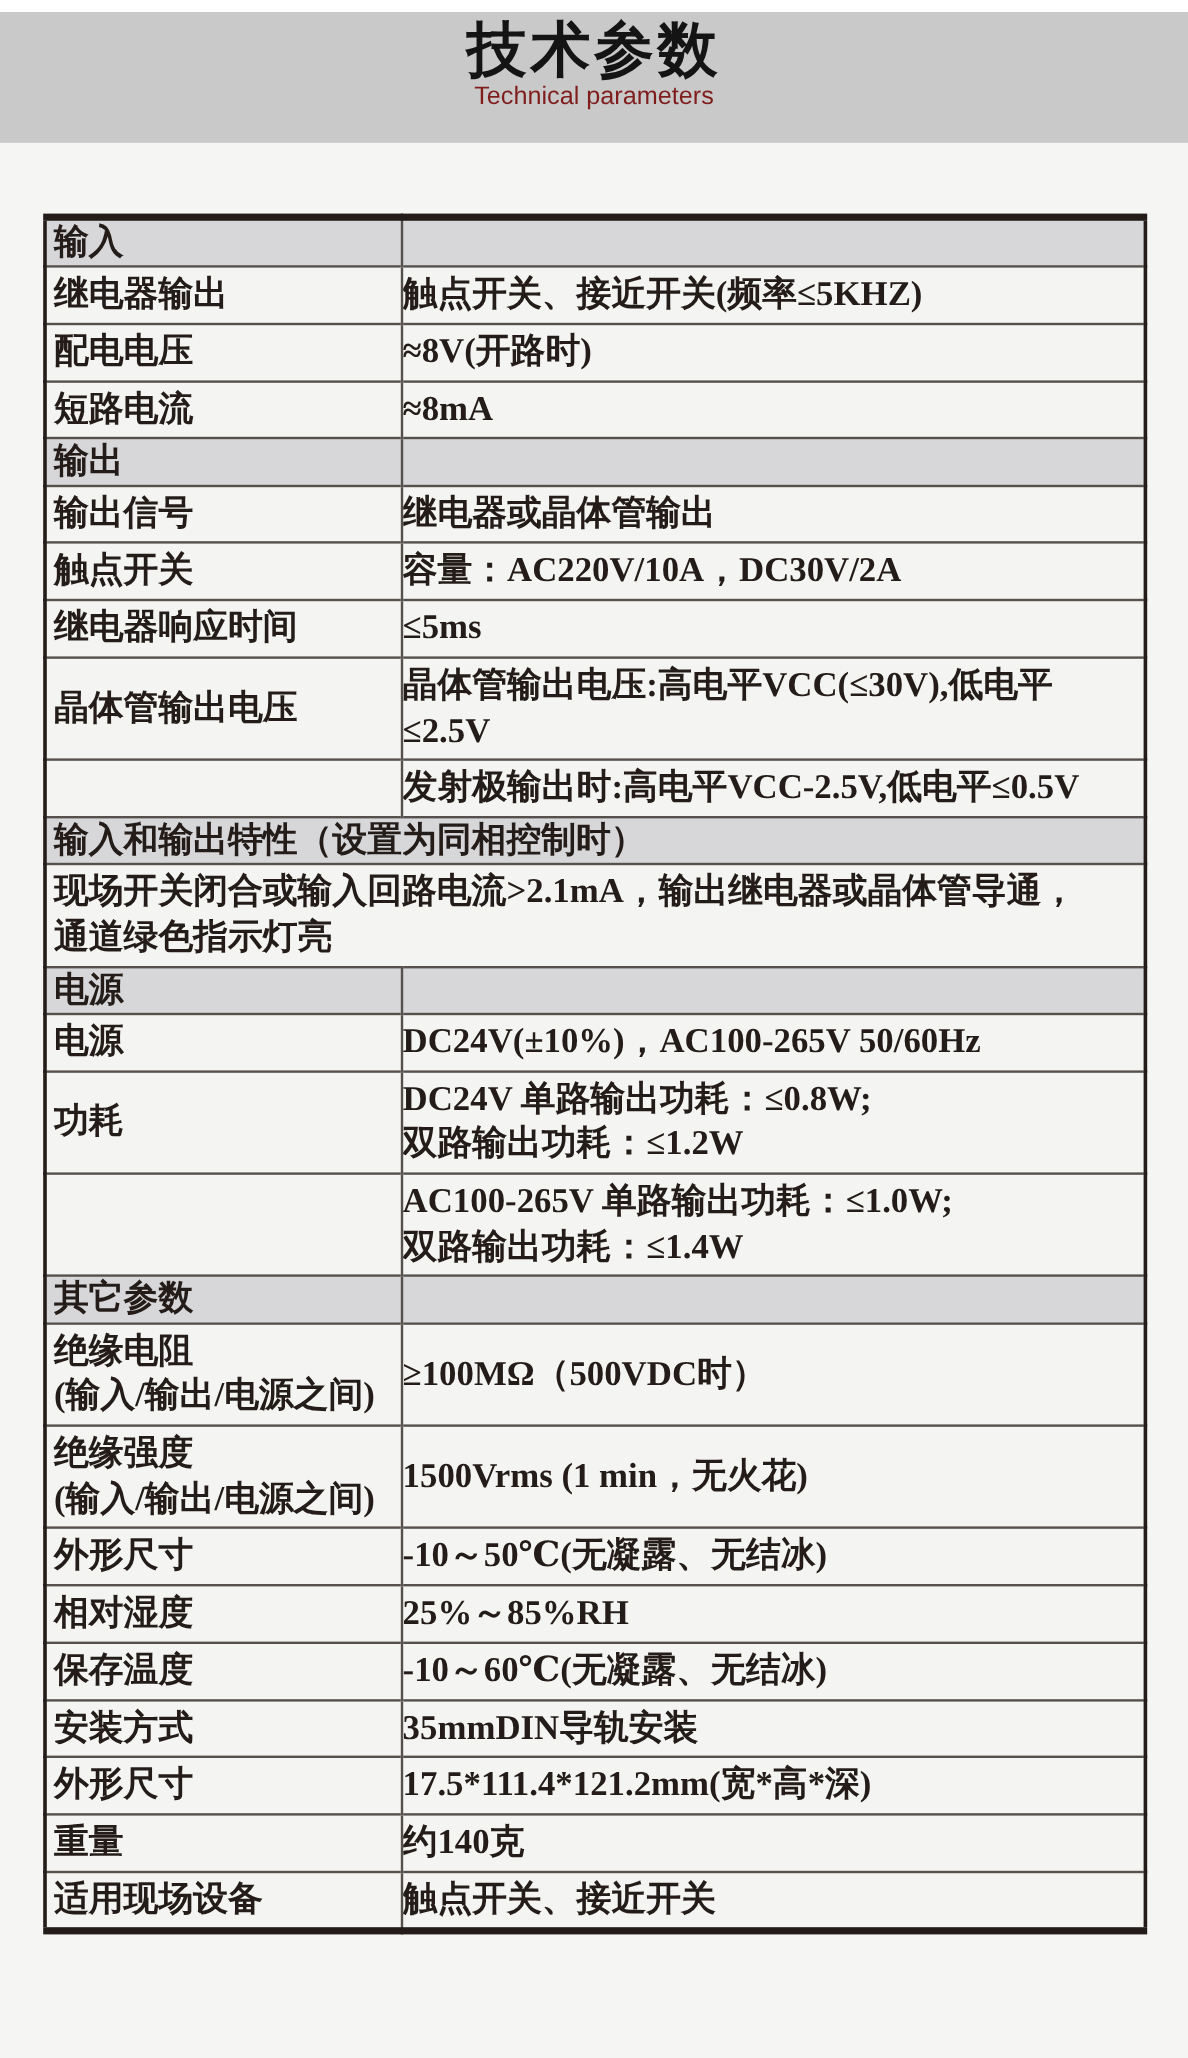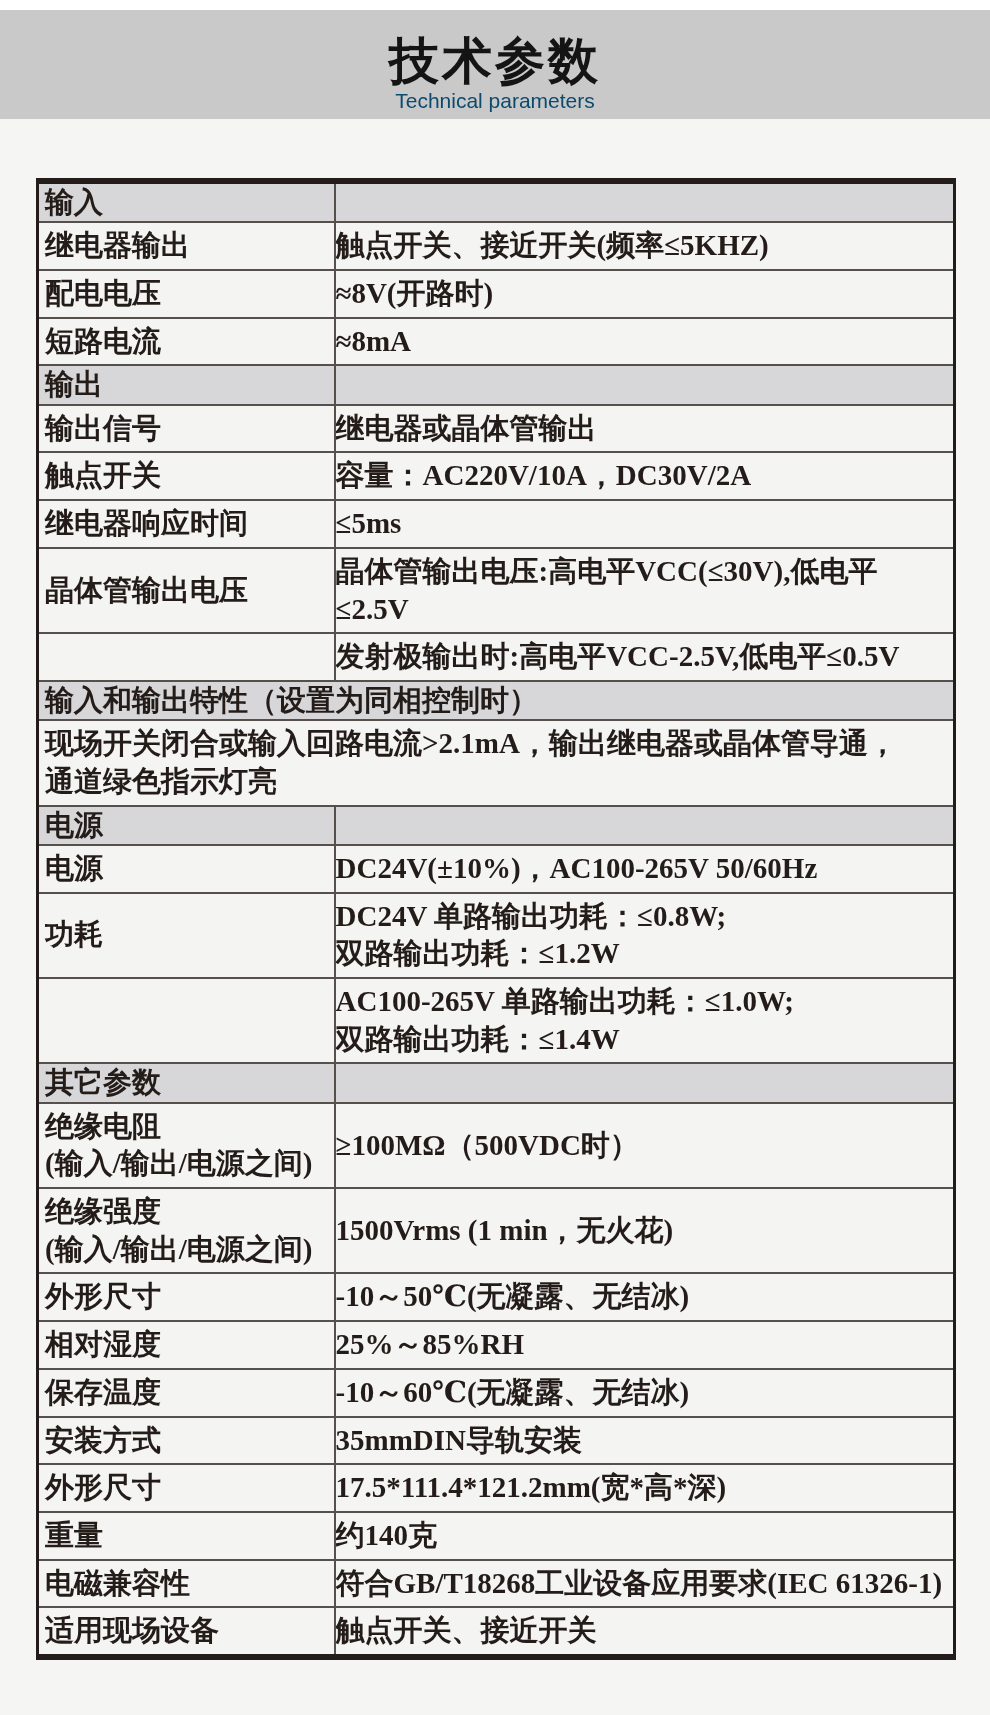--- a/index.html
+++ b/index.html
@@ -18,28 +18,28 @@
     background:var(--page-bg);
     font-family:"Liberation Serif","DejaVu Serif",serif;
     color:var(--text);
   }
   .top-strip{height:10px;background:#ffffff;}
   .header-band{
     height:109px;background:var(--band);
     text-align:center;overflow:hidden;
   }
   .page-title{
-    margin:0;padding-top:24px;
+    margin:0;padding-top:4px;
     font-family:"Liberation Sans","DejaVu Sans",sans-serif;
     font-size:50px;font-weight:bold;color:#141414;
     letter-spacing:3px;line-height:1.1;
   }
   .page-subtitle{
     font-family:"Liberation Sans","DejaVu Sans",sans-serif;
-    font-size:21px;color:#0c4a6e;margin-top:0;line-height:1.1;
+    font-size:21px;color:#7f1d1d;margin-top:0;line-height:1.1;
   }
   .content{padding:59px 34px 0 36px;}
   table.spec-table{
     width:920px;
     border-collapse:collapse;
     background:var(--table-bg);
     border-top:6px solid var(--border-dark);
     border-bottom:6px solid var(--border-dark);
     border-left:3px solid var(--border-dark);
     border-right:3px solid var(--border-dark);
@@ -178,23 +178,19 @@
           </tr>
           <tr>
             <td class="label-cell">外形尺寸</td>
             <td class="value-cell">17.5*111.4*121.2mm(宽*高*深)</td>
           </tr>
           <tr>
             <td class="label-cell">重量</td>
             <td class="value-cell">约140克</td>
           </tr>
           <tr>
-            <td class="label-cell">电磁兼容性</td>
-            <td class="value-cell">符合GB/T18268工业设备应用要求(IEC 61326-1)</td>
-          </tr>
-          <tr>
             <td class="label-cell">适用现场设备</td>
             <td class="value-cell">触点开关、接近开关</td>
           </tr>
         </tbody>
     </table>
   </main>
 </div>
 
 </body></html>

